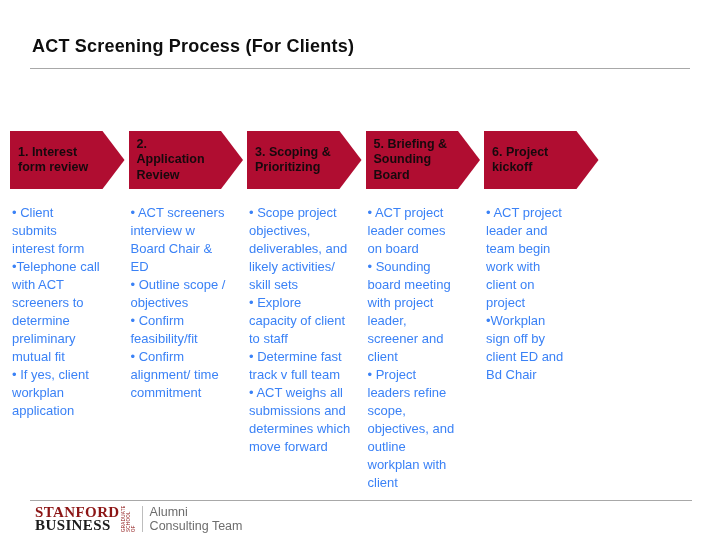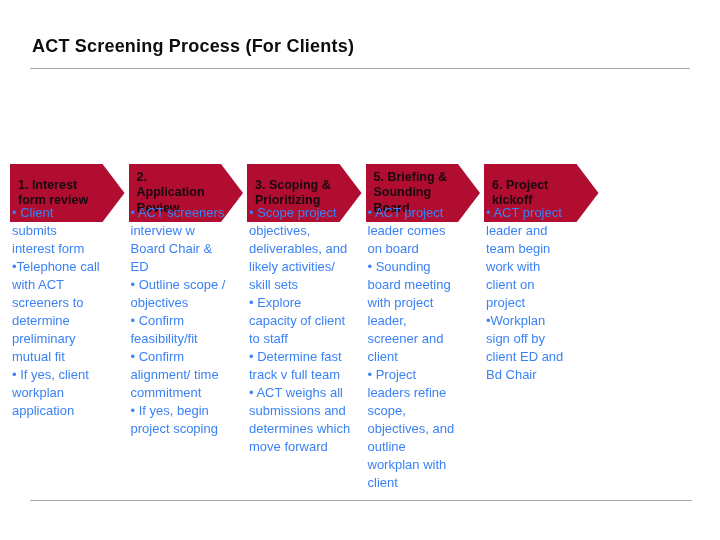--- a/index.html
+++ b/index.html
@@ -14,21 +14,21 @@
   .title{
     position:absolute;left:32px;top:36px;
     font-size:18px;font-weight:bold;color:#0e0e0e;letter-spacing:.2px;
   }
   .rule{position:absolute;height:1px;background:#a8a8a8;}
   .title-rule{left:30px;top:68px;width:660px;}
 
   
   .arrows{
     position:absolute;left:10px;top:131px;width:707px;height:58px;
-    display:grid;grid-template-columns:repeat(6,1fr);column-gap:4px;margin-top:33px;
+    display:grid;grid-template-columns:repeat(6,1fr);column-gap:4px;
   }
   .arrow{
     background:#b00d31;
     clip-path:polygon(0 0, calc(100% - 22px) 0, 100% 50%, calc(100% - 22px) 100%, 0 100%);
     display:flex;align-items:center;
     padding:2px 22px 2px 8px;box-sizing:border-box;
   }
   .arrow-label{
     font-size:12.5px;font-weight:bold;line-height:15.5px;color:#17090d;
     white-space:pre-line;
@@ -121,22 +121,20 @@
 interview w
 Board Chair &amp;
 ED</div>
       <div class="bullet">• Outline scope /
 objectives</div>
       <div class="bullet">• Confirm
 feasibility/fit</div>
       <div class="bullet">• Confirm
 alignment/ time
 commitment</div>
-      <div class="bullet">• If yes, begin
-project scoping</div>
     </div>
     <div class="col">
       <div class="bullet">• Scope project
 objectives,
 deliverables, and
 likely activities/
 skill sets</div>
       <div class="bullet">• Explore
 capacity of client
 to staff</div>
@@ -174,15 +172,27 @@
 project</div>
       <div class="bullet">•Workplan
 sign off by
 client ED and
 Bd Chair</div>
     </div>
   </div>
 
   <div class="rule footer-rule"></div>
 
+  <div class="logo">
+    <span class="logo-school">
+      <span class="stanford">STANFORD</span>
+      <span class="business">BUSINESS</span>
+    </span>
+    <span class="logo-vert">GRADUATE SCHOOL OF</span>
+    <span class="logo-sep"></span>
+    <span class="logo-org">
+      <span>Alumni</span><br>
+      <span>Consulting Team</span>
+    </span>
+  </div>
 
 
 </div>
 
 </body></html>

